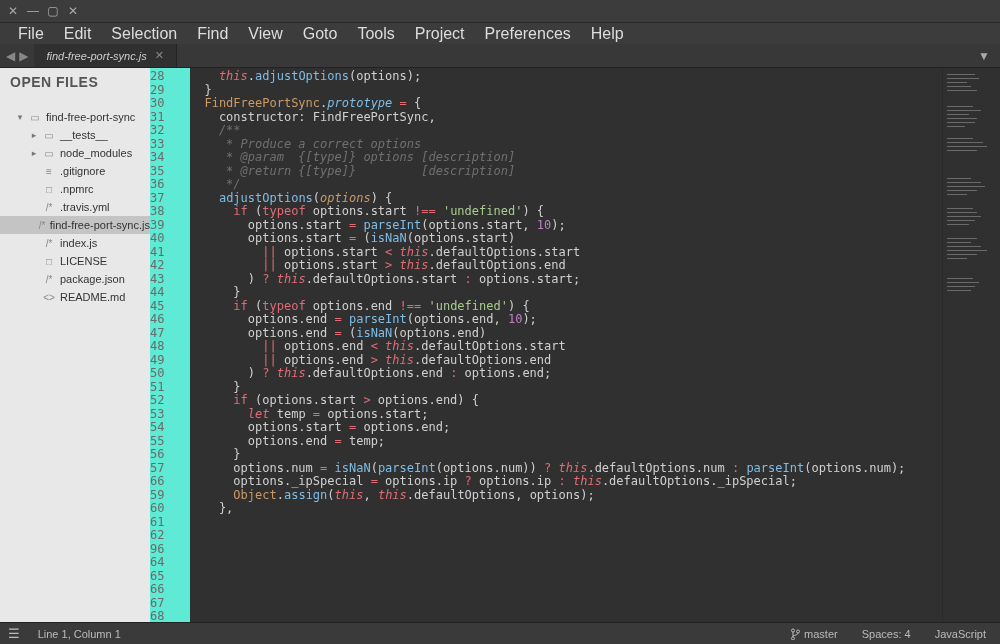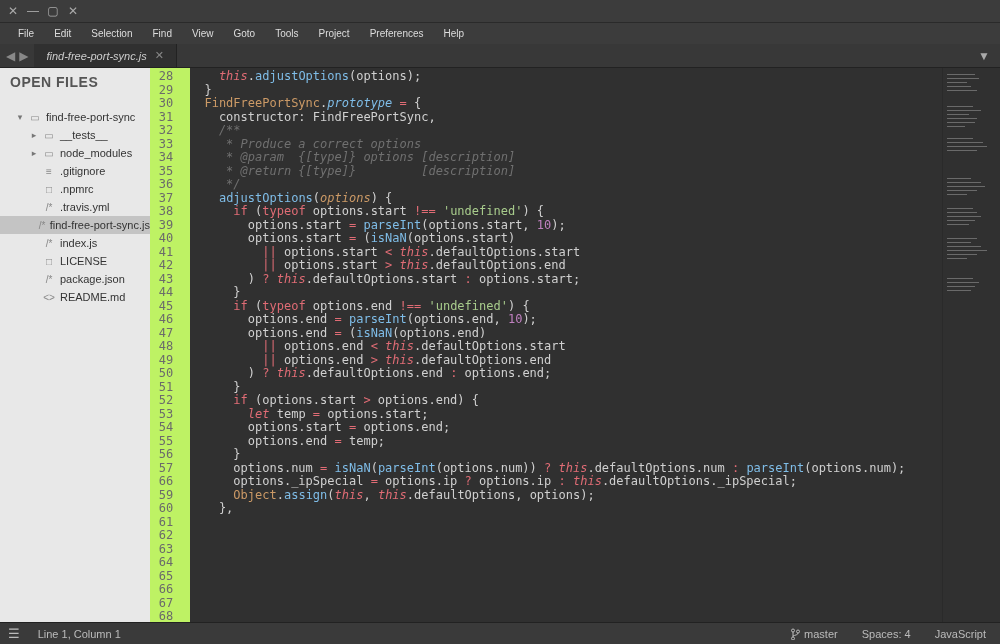--- a/index.html
+++ b/index.html
@@ -28,21 +28,21 @@
     cursor: pointer; font-size: 12px; color:#aaa;
   }
   .titlebar .title { flex: 1; text-align: center; font-weight: bold; }
   .titlebar .winbtn { width:14px;height:14px;display:flex;align-items:center;justify-content:center;cursor:pointer;font-size:12px;color:#aaa;margin-left:6px;}
   .menubar {
     height: 22px;
     background: #3c3c3c;
     display: flex;
     align-items: center;
     padding: 0 8px;
-    font-size: 10px;
+    font-size: 16px;
     border-top: 1px solid #2a2a2a;
   }
   .menubar .menu-item { padding: 2px 10px; cursor: pointer; color:#ddd; }
   .tabbar {
     height: 24px;
     background: #383838;
     display: flex;
     align-items: stretch;
     border-bottom: 1px solid #222;
   }
@@ -90,23 +90,23 @@
     flex:1;
     display:flex;
     background:#303030;
     font-family: Menlo, Consolas, monospace;
     font-size:12px;
     position:relative;
     overflow:hidden;
   }
   .gutter {
     width: 40px;
-    background:#bef264;
+    background:#5eead4;
     color:#6b6b6b;
-    text-align:center;
+    text-align:left;
     padding: 2px 8px 2px 0;
     line-height: 13.5px;
     user-select:none;
   }
   .code {
     flex:1;
     padding: 2px 0;
     line-height:13.5px;
     white-space:pre;
     color:#d0d0d0;
@@ -279,21 +279,21 @@
         <div>53</div>
         <div>54</div>
         <div>55</div>
         <div>56</div>
         <div>57</div>
         <div>66</div>
         <div>59</div>
         <div>60</div>
         <div>61</div>
         <div>62</div>
-        <div>63</div>
+        <div>96</div>
         <div>64</div>
         <div>65</div>
         <div>66</div>
         <div>67</div>
         <div>68</div>
       </div>
     <div class="code" id="code"><div><span class="c-this">    this</span><span>.</span><span class="c-fn">adjustOptions</span><span>(options);</span></div><div><span>  }</span></div><div><span></span></div><div><span class="c-st">  FindFreePortSync</span><span>.</span><span class="c-type">prototype</span><span> </span><span class="c-op">=</span><span> {</span></div><div><span>    constructor: FindFreePortSync,</span></div><div><span></span></div><div><span class="c-cmt">    /**</span></div><div><span class="c-cmt">     * Produce a correct options</span></div><div><span class="c-cmt">     * @param  {[type]} options [description]</span></div><div><span class="c-cmt">     * @return {[type]}         [description]</span></div><div><span class="c-cmt">     */</span></div><div><span>    </span><span class="c-fn">adjustOptions</span><span>(</span><span class="c-par">options</span><span>) {</span></div><div><span>      </span><span class="c-kw">if</span><span> (</span><span class="c-kw">typeof</span><span> options.start </span><span class="c-op">!==</span><span> </span><span class="c-str">'undefined'</span><span>) {</span></div><div><span>        options.start </span><span class="c-op">=</span><span> </span><span class="c-fn">parseInt</span><span>(options.start, </span><span class="c-num">10</span><span>);</span></div><div><span>        options.start </span><span class="c-op">=</span><span> (</span><span class="c-fn">isNaN</span><span>(options.start)</span></div><div><span>          </span><span class="c-op">||</span><span> options.start </span><span class="c-op">&lt;</span><span> </span><span class="c-this">this</span><span>.defaultOptions.start</span></div><div><span>          </span><span class="c-op">||</span><span> options.start </span><span class="c-op">&gt;</span><span> </span><span class="c-this">this</span><span>.defaultOptions.end</span></div><div><span>        ) </span><span class="c-op">?</span><span> </span><span class="c-this">this</span><span>.defaultOptions.start </span><span class="c-op">:</span><span> options.start;</span></div><div><span>      }</span></div><div><span></span></div><div><span>      </span><span class="c-kw">if</span><span> (</span><span class="c-kw">typeof</span><span> options.end </span><span class="c-op">!==</span><span> </span><span class="c-str">'undefined'</span><span>) {</span></div><div><span>        options.end </span><span class="c-op">=</span><span> </span><span class="c-fn">parseInt</span><span>(options.end, </span><span class="c-num">10</span><span>);</span></div><div><span>        options.end </span><span class="c-op">=</span><span> (</span><span class="c-fn">isNaN</span><span>(options.end)</span></div><div><span>          </span><span class="c-op">||</span><span> options.end </span><span class="c-op">&lt;</span><span> </span><span class="c-this">this</span><span>.defaultOptions.start</span></div><div><span>          </span><span class="c-op">||</span><span> options.end </span><span class="c-op">&gt;</span><span> </span><span class="c-this">this</span><span>.defaultOptions.end</span></div><div><span>        ) </span><span class="c-op">?</span><span> </span><span class="c-this">this</span><span>.defaultOptions.end </span><span class="c-op">:</span><span> options.end;</span></div><div><span>      }</span></div><div><span></span></div><div><span>      </span><span class="c-kw">if</span><span> (options.start </span><span class="c-op">&gt;</span><span> options.end) {</span></div><div><span>        </span><span class="c-kw2">let</span><span> temp </span><span class="c-op">=</span><span> options.start;</span></div><div><span>        options.start </span><span class="c-op">=</span><span> options.end;</span></div><div><span>        options.end </span><span class="c-op">=</span><span> temp;</span></div><div><span>      }</span></div><div><span></span></div><div><span>      options.num </span><span class="c-op">=</span><span> </span><span class="c-fn">isNaN</span><span>(</span><span class="c-fn">parseInt</span><span>(options.num)) </span><span class="c-op">?</span><span> </span><span class="c-this">this</span><span>.defaultOptions.num </span><span class="c-op">:</span><span> </span><span class="c-fn">parseInt</span><span>(options.num);</span></div><div><span></span></div><div><span>      options._ipSpecial </span><span class="c-op">=</span><span> options.ip </span><span class="c-op">?</span><span> options.ip </span><span class="c-op">:</span><span> </span><span class="c-this">this</span><span>.defaultOptions._ipSpecial;</span></div><div><span></span></div><div><span>      </span><span class="c-st">Object</span><span>.</span><span class="c-fn">assign</span><span>(</span><span class="c-this">this</span><span>, </span><span class="c-this">this</span><span>.defaultOptions, options);</span></div><div><span>    },</span></div><div><span></span></div></div>
     <div class="minimap" id="minimap">
         <div class="mm-line" style="top: 6px; width: 28px;"></div>
         <div class="mm-line" style="top: 10px; width: 32px;"></div>

